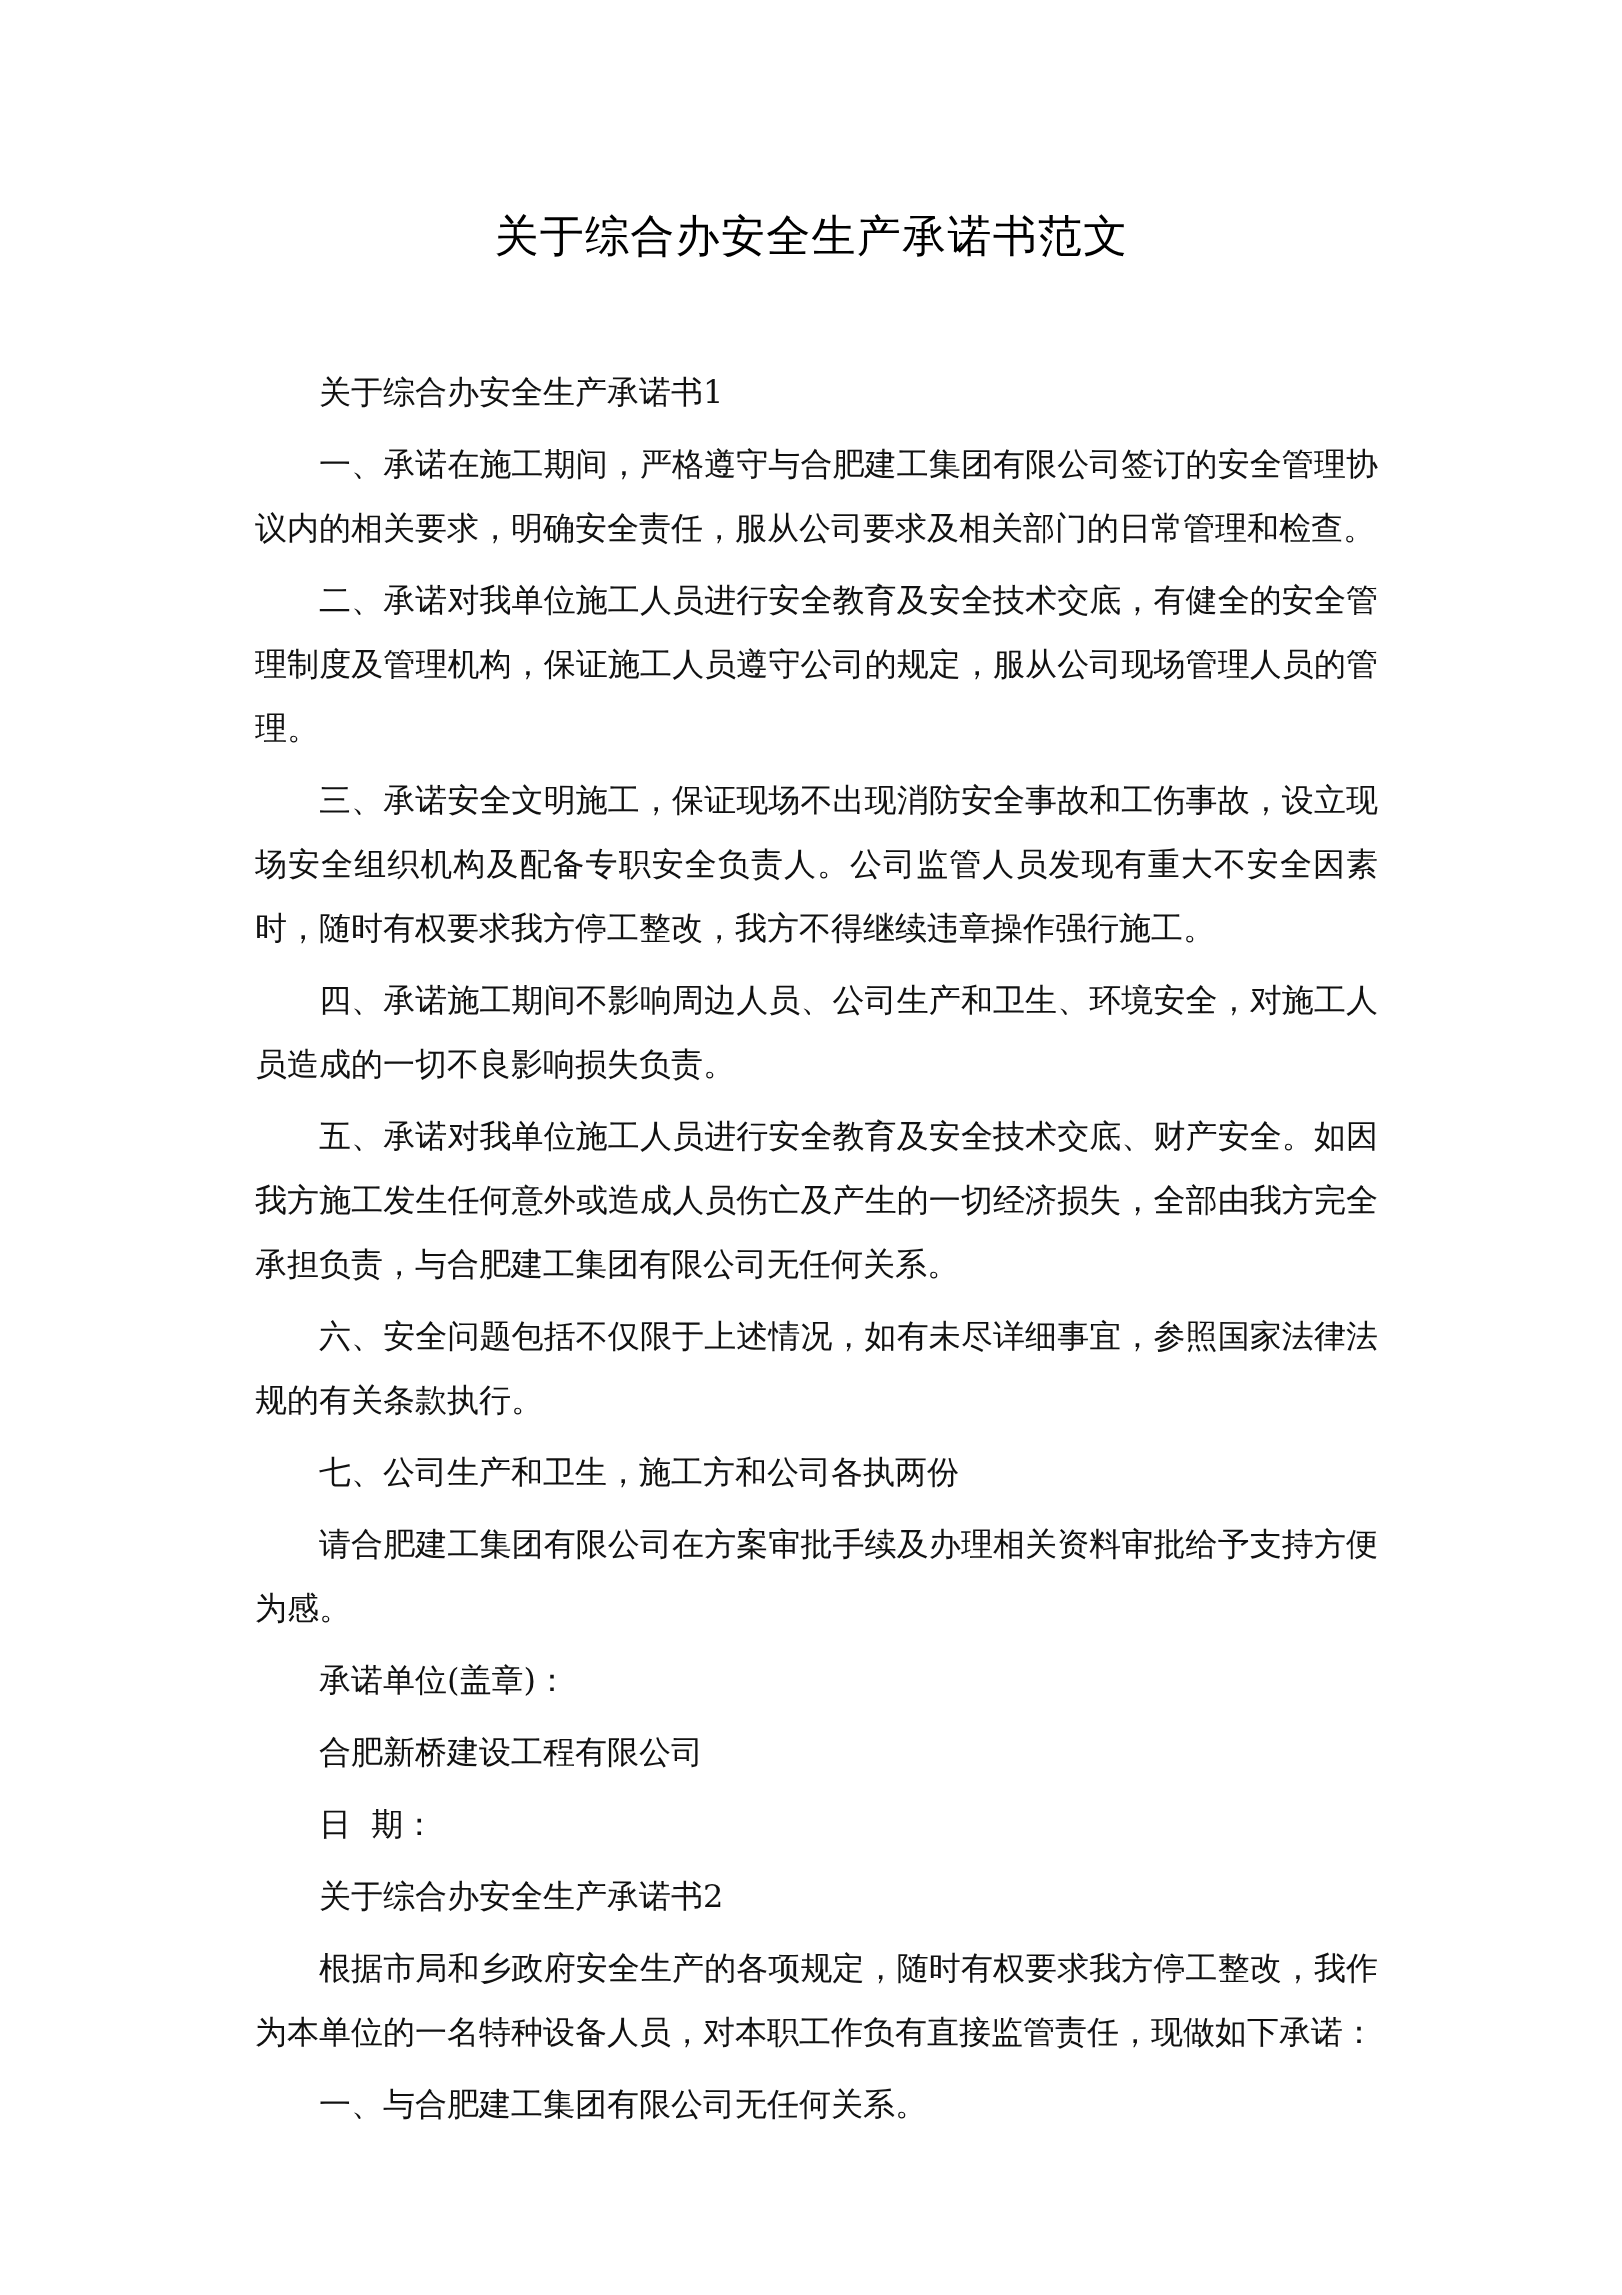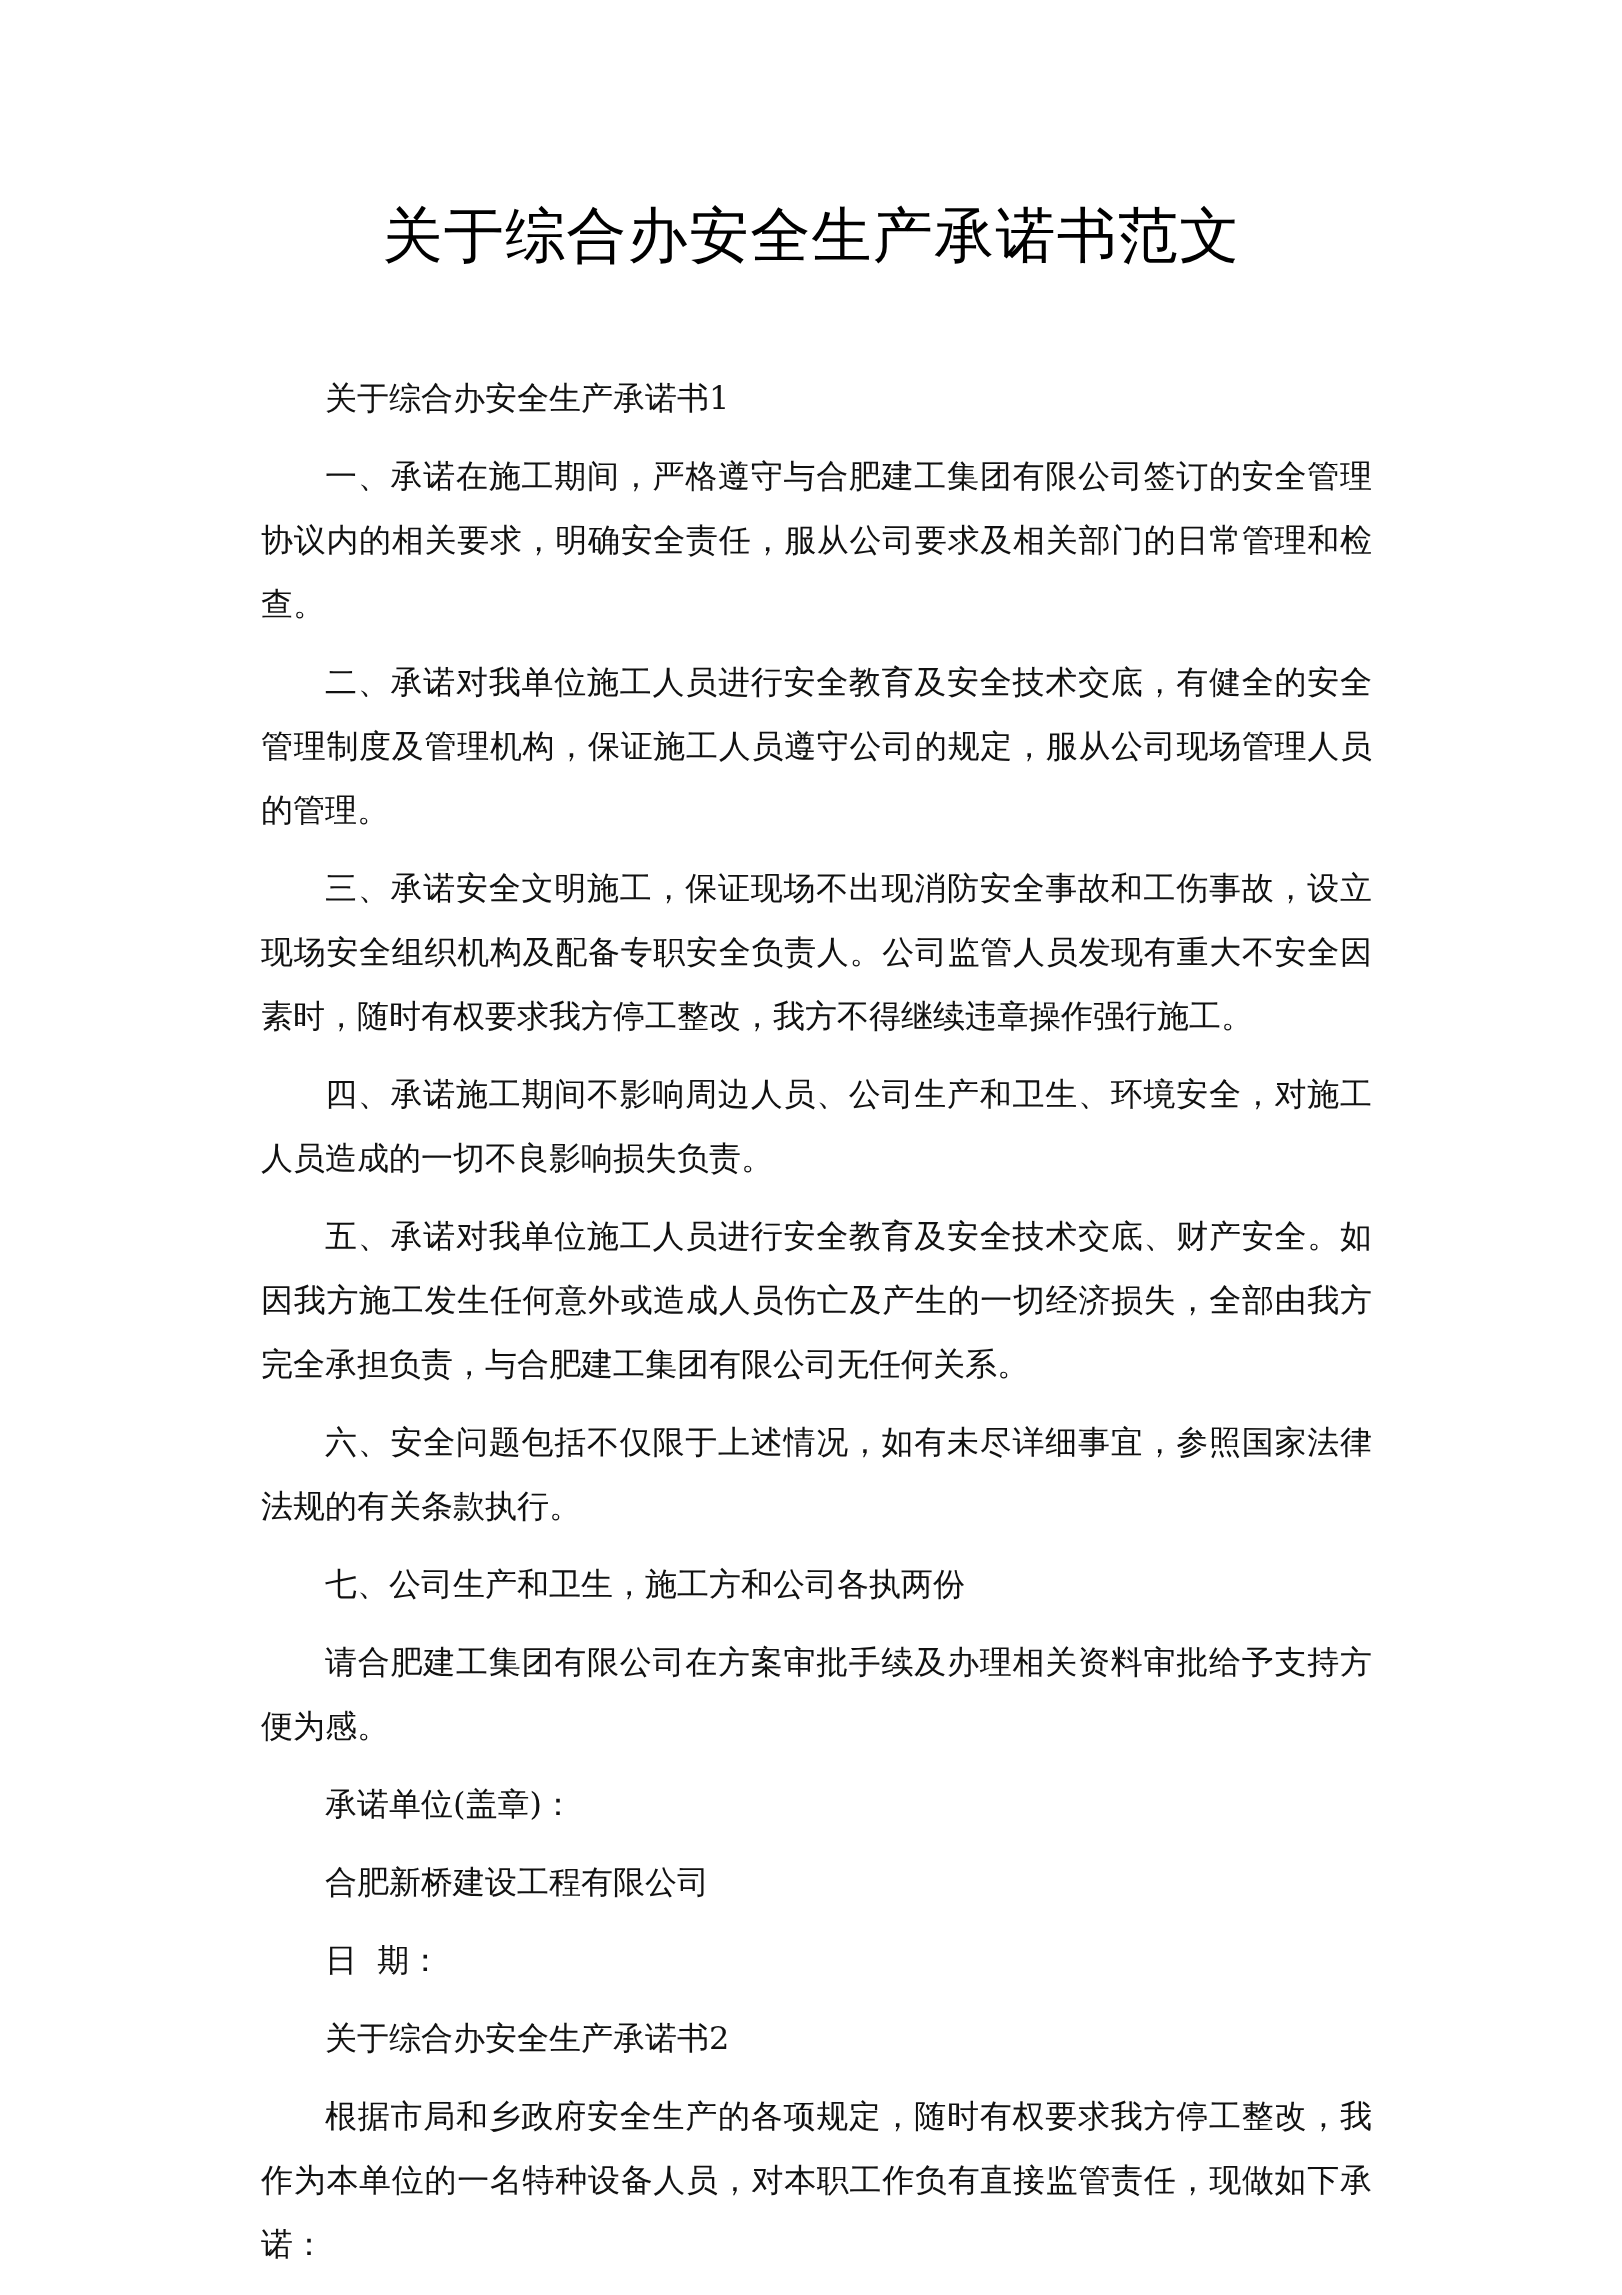--- a/index.html
+++ b/index.html
@@ -22,38 +22,38 @@
       width: 1623px;
       height: 2295px;
       background: #ffffff;
     }
     .title {
       position: absolute;
       left: 0;
       top: 196px;
       width: 1623px;
       text-align: center;
-      font-size: 60px;
+      font-size: 44px;
       line-height: 79px;
       letter-spacing: 1.3px;
       font-weight: normal;
       color: #000000;
       margin: 0;
     }
     .body-text {
       position: absolute;
       left: 247px;
       top: 352px;
       width: 1139px;
       font-size: 32px;
       line-height: 64px;
       margin: 0;
     }
     .para {
-      margin: 14px;
+      margin: 8px;
       text-indent: 2em;
       text-align: justify;
       text-justify: inter-character;
     }
   </style>
 </head>
 <body>
 
 <div class="page">
   <h1 class="title">关于综合办安全生产承诺书范文</h1>

